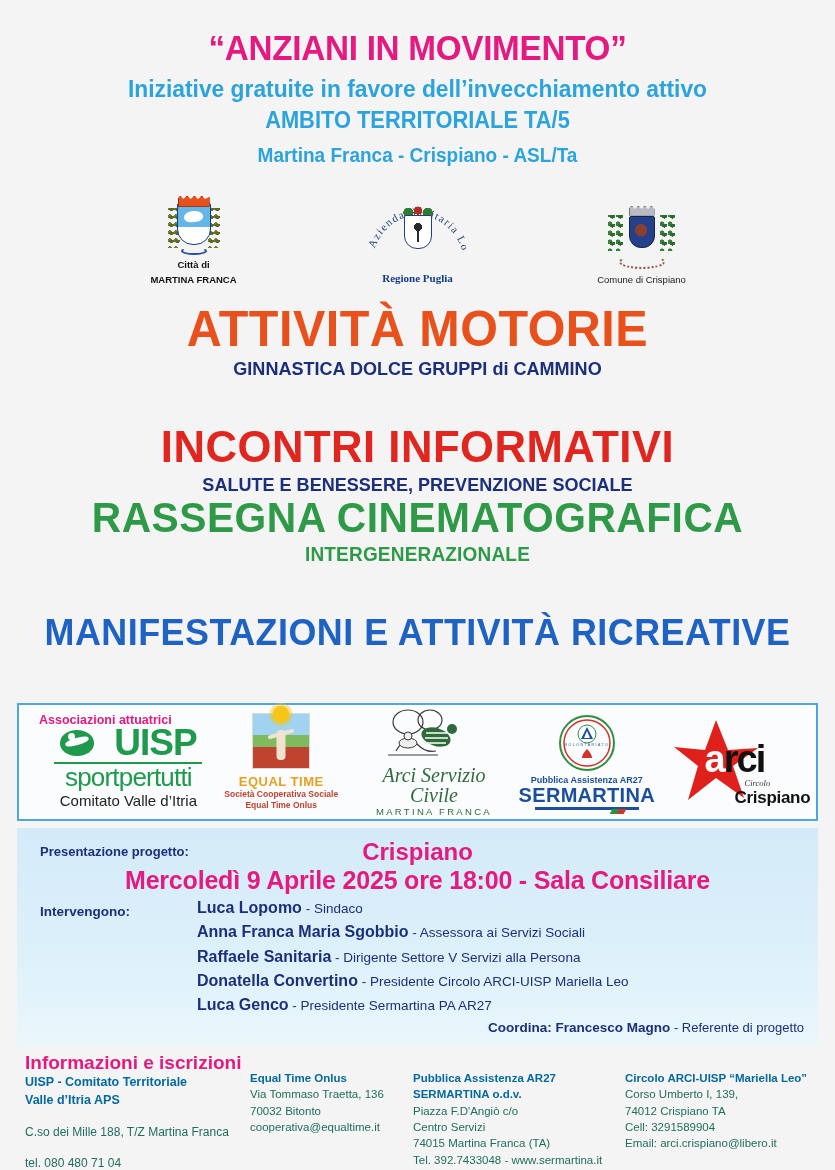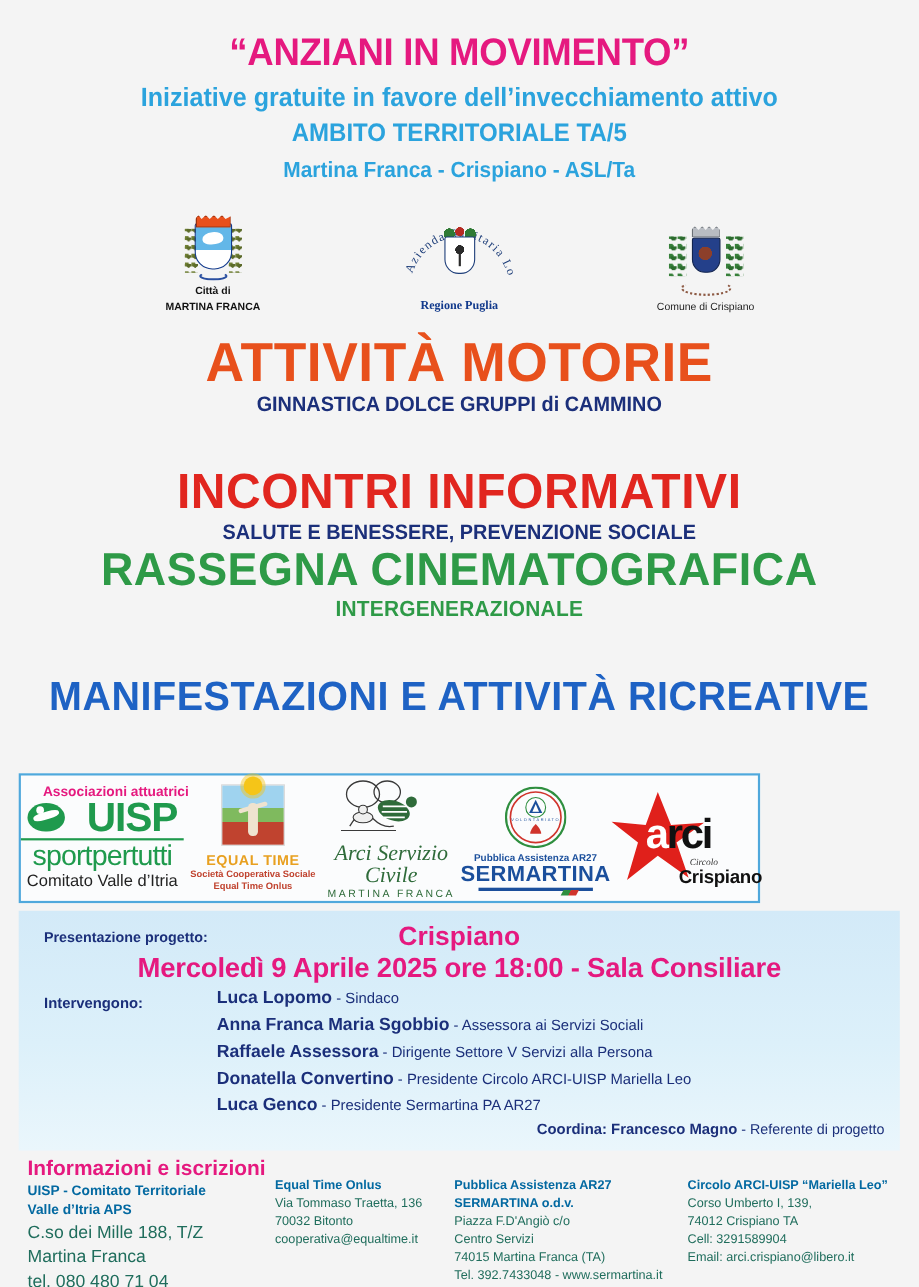--- a/index.html
+++ b/index.html
@@ -142,23 +142,23 @@
   }
   .h-sub.green { color: #2e9a47; font-size: 20px; letter-spacing: 0.2px; }
 
   #b-motorie  { margin-top: 18px; }
   #b-incontri { margin-top: 44px; }
   #b-rassegna { }
   #b-manifest { margin-top: 48px; }
 
   
   .assoc-band {
-    position: absolute; left: 17px; top: 703px; width: 674px; height: 118px;
+    position: absolute; left: 17px; top: 703px; width: 801px; height: 118px;
     background: #fbfcfd; border: 2px solid #4fa8dc;
-    display: flex; align-items: center;
+    display: flex; align-items: center; padding-left: 33px;
   }
   .assoc-label {
     position: absolute; left: 20px; top: 8px;
     color: #e5197f; font-size: 12.5px; font-weight: bold;
   }
   .assoc-slot {
     flex: 1; display: flex; flex-direction: column; align-items: center;
     justify-content: center; height: 100%;
   }
   .assoc-slot.uisp { padding-top: 12px; }
@@ -281,21 +281,21 @@
     color: #e5197f; font-size: 19px; font-weight: bold;
   }
   .fcol { position: absolute; top: 22px; }
   .fcol.c1 { left: 25px; width: 215px; }
   .fcol.c2 { left: 250px; width: 155px; top: 18px; }
   .fcol.c3 { left: 413px; width: 200px; top: 18px; }
   .fcol.c4 { left: 625px; width: 205px; top: 18px; }
   .f-bold { color: #0369a1; font-size: 11.5px; font-weight: bold; line-height: 1.42; }
   .f-line { color: #1f6d5c; font-size: 11.5px; line-height: 1.42; }
   .fcol.c1 .f-bold { font-size: 12.5px; }
-  .fcol.c1 .f-line { font-size: 16px; }
+  .fcol.c1 .f-line { font-size: 12px; margin-top: 14px; }
 </style>
 </head>
 <body>
 
 <div class="poster">
 
   <div class="header">
     <div class="title-main">“ANZIANI IN MOVIMENTO”</div>
     <div class="sub1">Iniziative gratuite in favore dell’invecchiamento attivo</div>
     <div class="sub2">AMBITO TERRITORIALE TA/5</div>
@@ -449,21 +449,21 @@
     <div class="interv-label">Intervengono:</div>
 
     <div class="speakers">
       <div class="sp-row">
         <span class="sp-name">Luca Lopomo</span><span class="sp-role"> - Sindaco</span>
       </div>
       <div class="sp-row">
         <span class="sp-name">Anna Franca Maria Sgobbio</span><span class="sp-role"> - Assessora ai Servizi Sociali</span>
       </div>
       <div class="sp-row">
-        <span class="sp-name">Raffaele Assessora</span><span class="sp-role"> - Dirigente Settore V Servizi alla Persona</span>
+        <span class="sp-name">Raffaele Sanitaria</span><span class="sp-role"> - Dirigente Settore V Servizi alla Persona</span>
       </div>
       <div class="sp-row">
         <span class="sp-name">Donatella Convertino</span><span class="sp-role"> - Presidente Circolo ARCI-UISP Mariella Leo</span>
       </div>
       <div class="sp-row">
         <span class="sp-name">Luca Genco</span><span class="sp-role"> - Presidente Sermartina PA AR27</span>
       </div>
     </div>
 
     <div class="coord">

